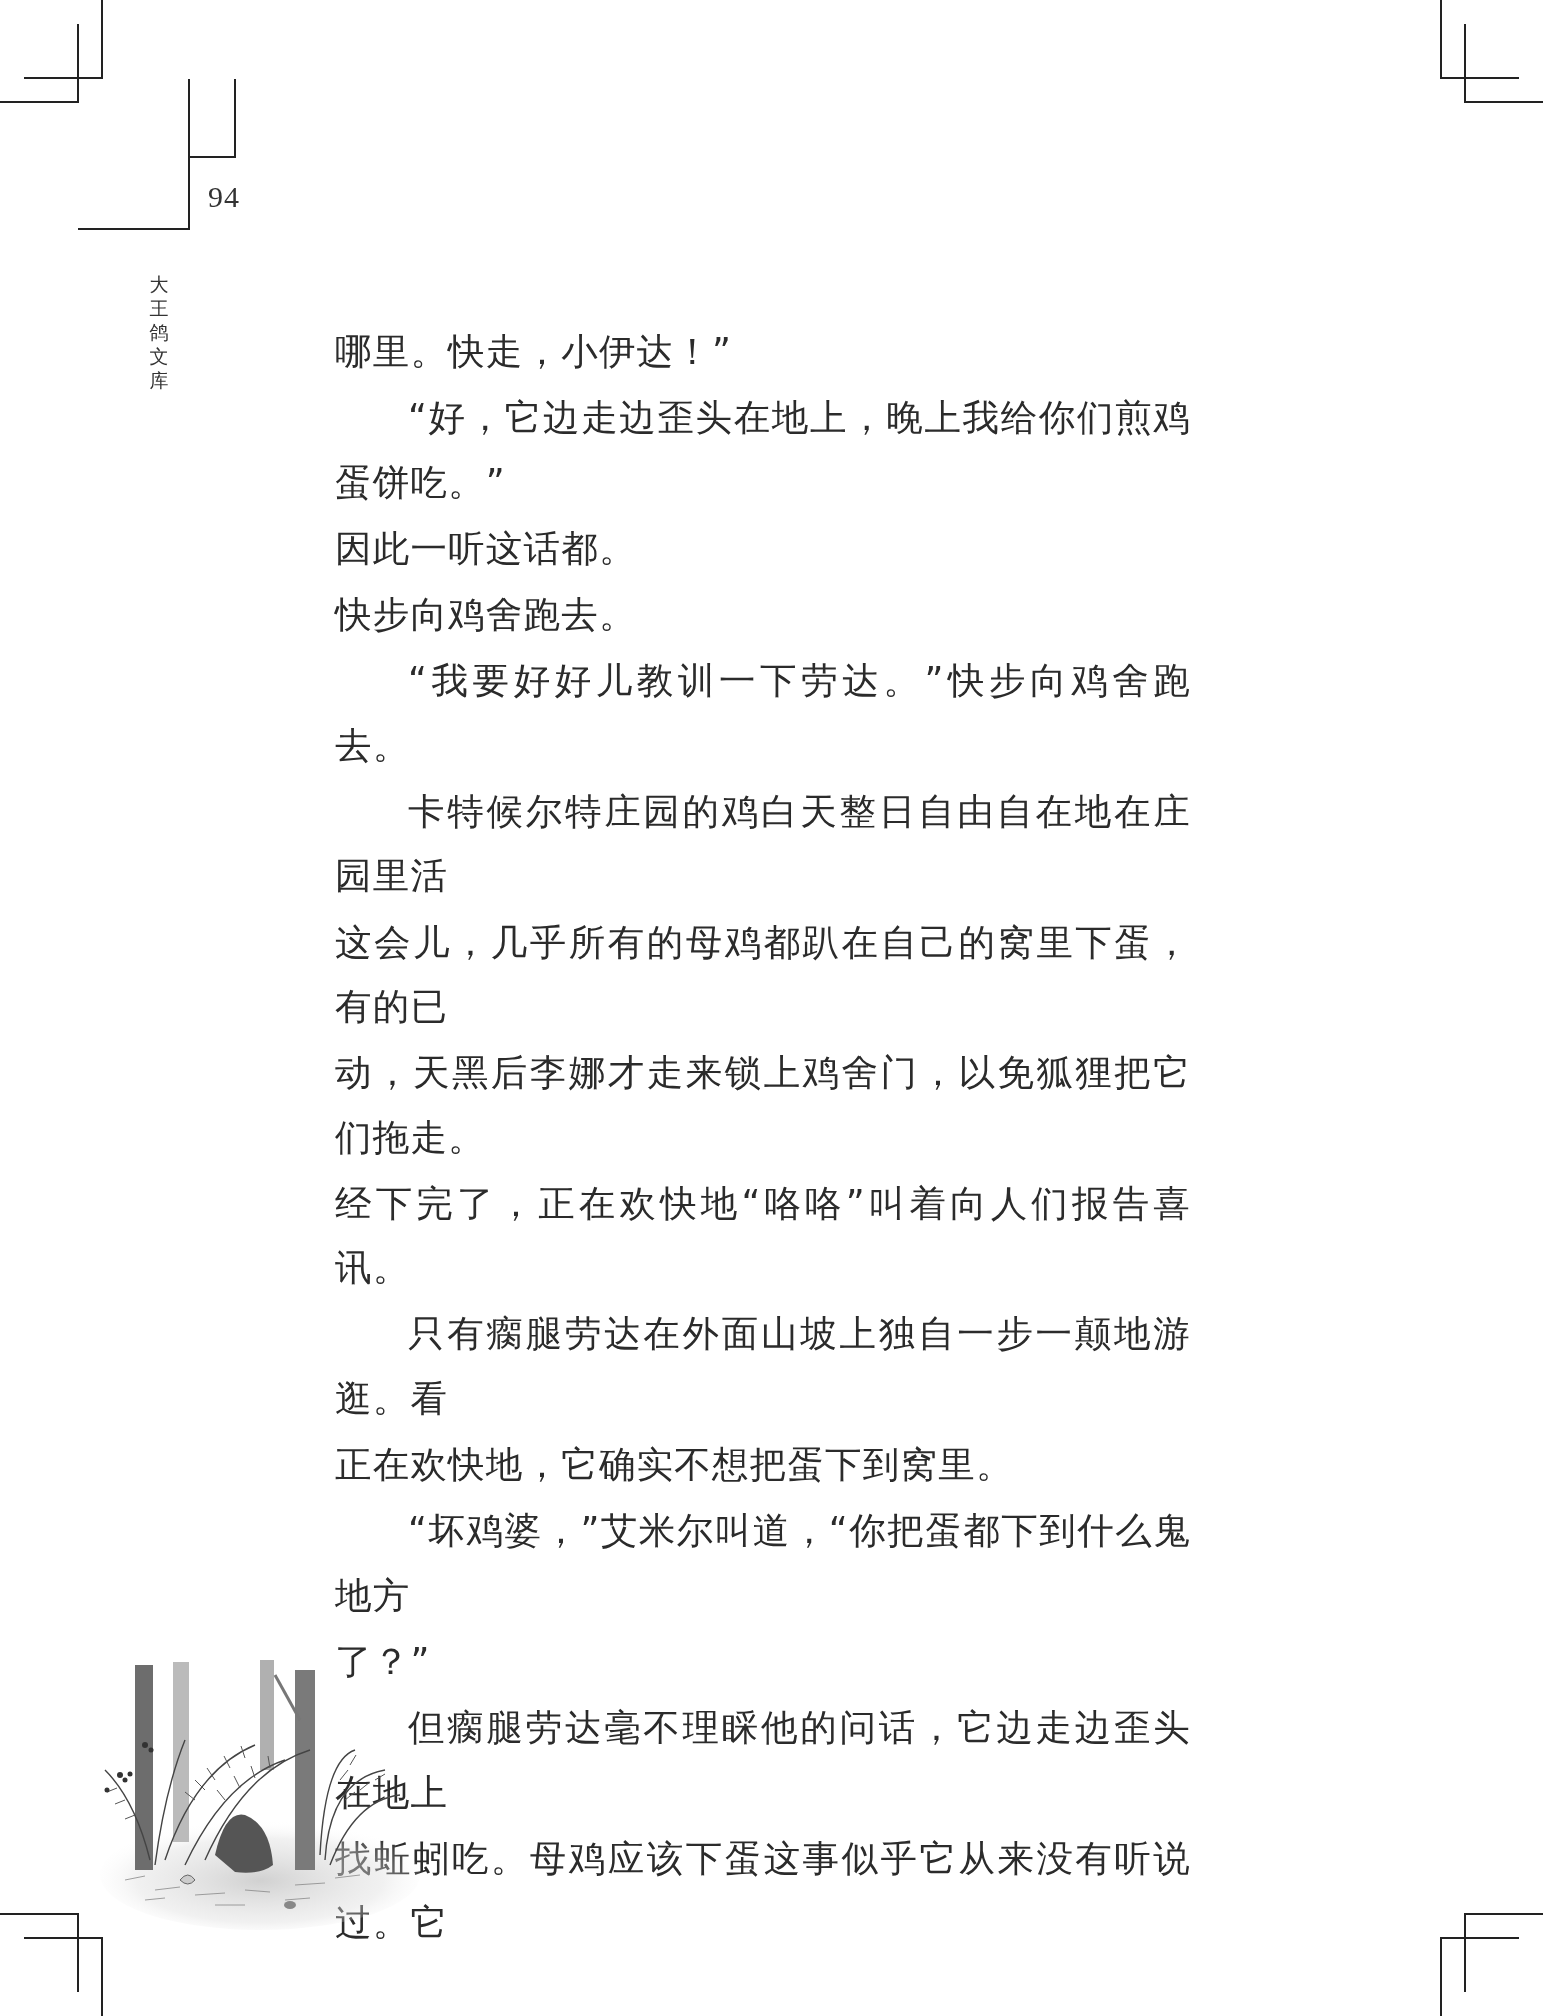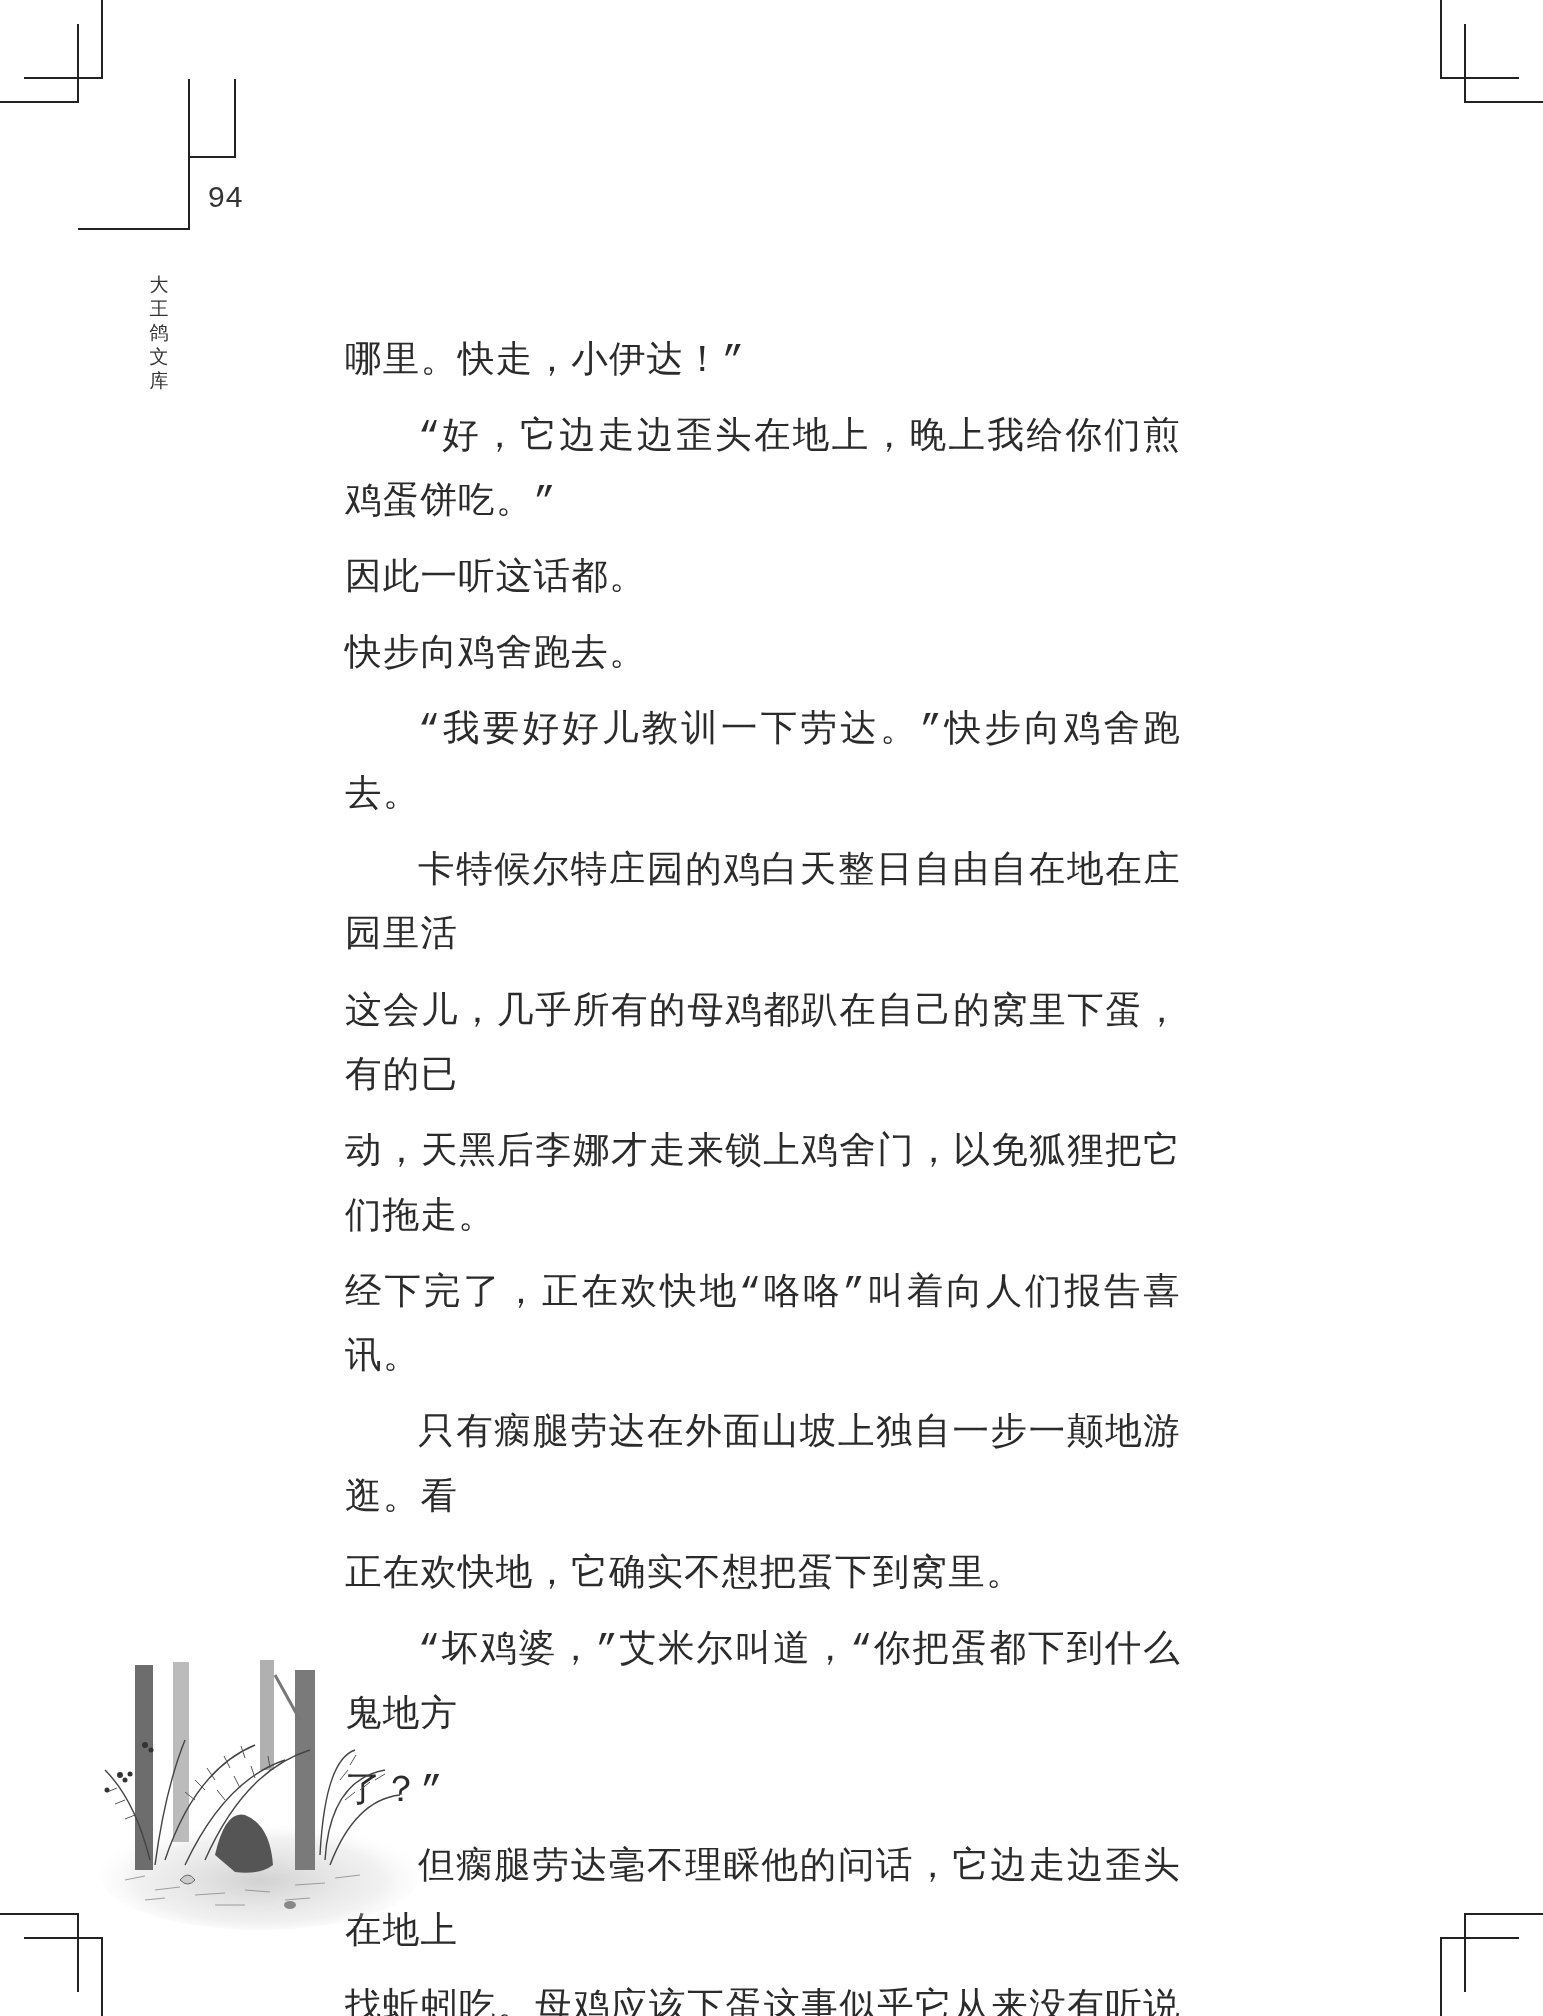--- a/index.html
+++ b/index.html
@@ -1,28 +1,28 @@
 <!DOCTYPE html>
 <html><head>
 <meta charset="utf-8">
 <style>
   html, body { margin: 0; padding: 0; background: #ffffff; }
   body { width: 1543px; height: 2016px; position: relative; overflow: hidden;
          font-family: "DejaVu Sans", "Liberation Sans", sans-serif; color: #2a2a2a; }
   .line { position: absolute; background: #222; }
   .h { height: 2px; }
   .v { width: 2px; }
-  .page-number { position: absolute; left: 208px; top: 180px; font-family: Liberation Sans, sans-serif;
+  .page-number { position: absolute; left: 208px; top: 180px; font-family: Liberation Serif, serif;
                  font-size: 30px; color: #333; letter-spacing: 1px; }
   .series { position: absolute; left: 148px; top: 272px; width: 22px; font-size: 19px; line-height: 24px;
             color: #333; text-align: center; }
   .series span { display: block; }
   .body-text { position: absolute; left: 333px; top: 318px; width: 860px; font-size: 36.5px;
                line-height: 64.3px; color: #2b2b2b; letter-spacing: 1.2px; }
-  .body-text p { margin: 12px; text-align: justify; text-align-last: left; font-family: Liberation Mono, monospace; }
+  .body-text p { margin: 2px; text-align: justify; text-align-last: left; }
   .body-text p.indent { text-indent: 73px; }
   .illustration { position: absolute; left: 95px; top: 1650px; width: 325px; height: 285px; }
 </style>
 </head>
 <body>
 
 <div class="line v" style="left:101px; top:0; height:79px;"></div>
 <div class="line h" style="left:24px; top:77px; width:79px;"></div>
 <div class="line v" style="left:77px; top:24px; height:79px;"></div>
 <div class="line h" style="left:0; top:101px; width:79px;"></div>

